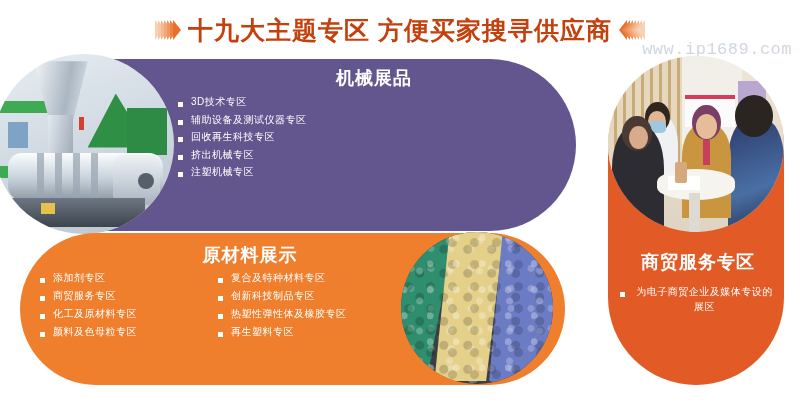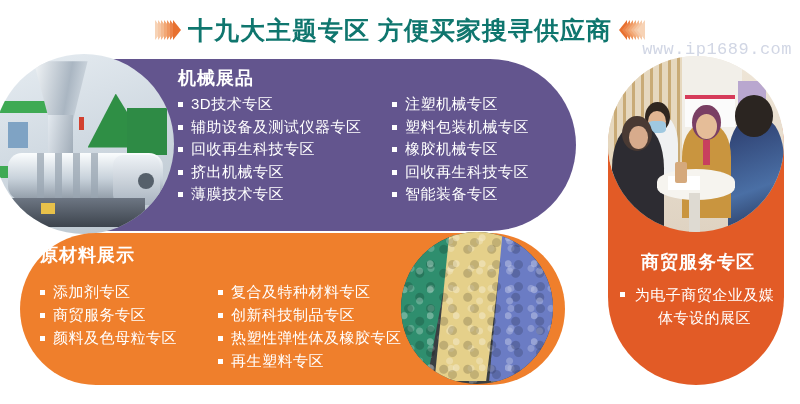--- a/index.html
+++ b/index.html
@@ -12,21 +12,21 @@
     position:relative;
   }
   #stage{position:relative;width:800px;height:404px;overflow:hidden;background:#fff;}
 
   
   .title-row{
     position:absolute;left:0;top:10px;width:800px;height:40px;
     display:flex;align-items:center;justify-content:center;
   }
   .title-text{
-    font-size:25px;font-weight:bold;color:#0f766e;
+    font-size:25px;font-weight:bold;color:#c2410c;
     letter-spacing:1px;white-space:nowrap;
     text-shadow:0 1px 0 rgba(255,255,255,.4);
   }
   .chev-group{display:flex;align-items:center;height:26px;}
   .chev-group.left{margin-right:12px;}
   .chev-group.right{margin-left:12px;}
   .chev{
     width:0;height:0;border-top:10px solid transparent;
     border-bottom:10px solid transparent;margin-right:-5px;
   }
@@ -143,42 +143,43 @@
   .pe-p4{position:absolute;left:68%;top:36%;width:32%;height:64%;
       background:linear-gradient(160deg,#2b3b6b,#4a6fa5 60%,#1f2c4e);border-radius:36% 36% 0 0;}
   .pe-p4h{position:absolute;left:72%;top:22%;width:22%;height:24%;background:#2b2521;border-radius:50%;}
   .pe-cup{position:absolute;left:38%;top:60%;width:7%;height:12%;background:#d5a97c;border-radius:2px;}
   .pe-paper{position:absolute;left:34%;top:68%;width:18%;height:8%;background:#fff;}
 
   
   .head{
     font-size:18px;font-weight:bold;color:#ffffff;
     letter-spacing:1px;
+    text-align:center;
   }
   .cols{display:flex;}
   .col{display:flex;flex-direction:column;}
   .li{
     display:flex;align-items:flex-start;
-    font-size:15px;color:#ffffff;white-space:nowrap;
+    font-size:10px;color:#ffffff;white-space:nowrap;
     letter-spacing:.5px;
   }
   .bullet{
     width:5px;height:5px;background:#ffffff;
     margin-right:8px;margin-top:7px;flex:0 0 auto;
   }
 
   
   .purple-txt{position:absolute;left:178px;top:66px;width:392px;z-index:4;}
   .purple-txt .head{margin-bottom:5px;}
   .purple-txt .li{margin-bottom:3.5px;}
   .purple-txt .col.c1{width:214px;}
 
   
   .orange-txt{position:absolute;left:40px;top:243px;width:420px;z-index:4;}
-  .orange-txt .head{margin-bottom:16px;}
+  .orange-txt .head{margin-bottom:4px;}
   .orange-txt .li{margin-bottom:4px;}
   .orange-txt .col.c1{width:178px;}
 
   
   .right-txt{position:absolute;left:620px;top:250px;width:156px;z-index:4;text-align:left;}
   .right-txt .head{margin-bottom:10px;text-align:center;}
   .right-txt .li{white-space:normal;line-height:1.5;text-align:center;}
   .right-txt .bullet{margin-top:8px;}
 </style>
 </head>
@@ -251,43 +252,21 @@
         <div class="li">
           <span class="bullet"></span>
           <span>回收再生科技专区</span>
         </div>
         <div class="li">
           <span class="bullet"></span>
           <span>挤出机械专区</span>
         </div>
         <div class="li">
           <span class="bullet"></span>
-          <span>薄膜技术专区</span>
-        </div>
-      </div>
-      <div class="col c2">
-        <div class="li">
-          <span class="bullet"></span>
           <span>注塑机械专区</span>
-        </div>
-        <div class="li">
-          <span class="bullet"></span>
-          <span>塑料包装机械专区</span>
-        </div>
-        <div class="li">
-          <span class="bullet"></span>
-          <span>橡胶机械专区</span>
-        </div>
-        <div class="li">
-          <span class="bullet"></span>
-          <span>回收再生科技专区</span>
-        </div>
-        <div class="li">
-          <span class="bullet"></span>
-          <span>智能装备专区</span>
         </div>
       </div>
     </div>
   </div>
 
   <div class="panel-orange"></div>
 
   <div class="photo photo-pellets">
     <div class="photo-inner">
       <div class="p-bg"></div>
@@ -303,20 +282,24 @@
     <div class="head">原材料展示</div>
     <div class="cols">
       <div class="col c1">
         <div class="li">
           <span class="bullet"></span>
           <span>添加剂专区</span>
         </div>
         <div class="li">
           <span class="bullet"></span>
           <span>商贸服务专区</span>
+        </div>
+        <div class="li">
+          <span class="bullet"></span>
+          <span>化工及原材料专区</span>
         </div>
         <div class="li">
           <span class="bullet"></span>
           <span>颜料及色母粒专区</span>
         </div>
       </div>
       <div class="col c2">
         <div class="li">
           <span class="bullet"></span>
           <span>复合及特种材料专区</span>

